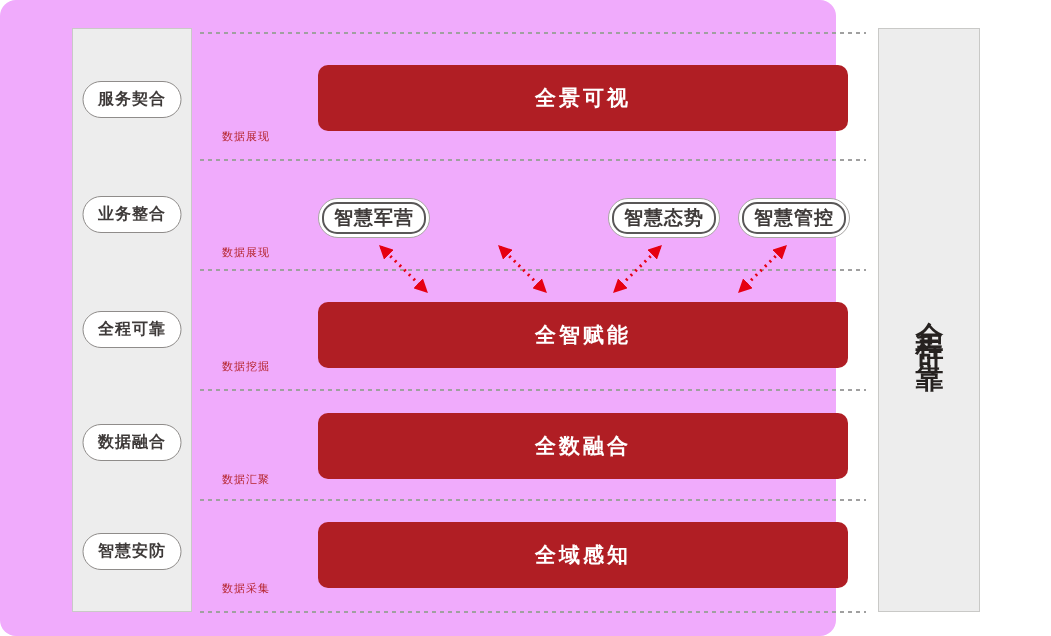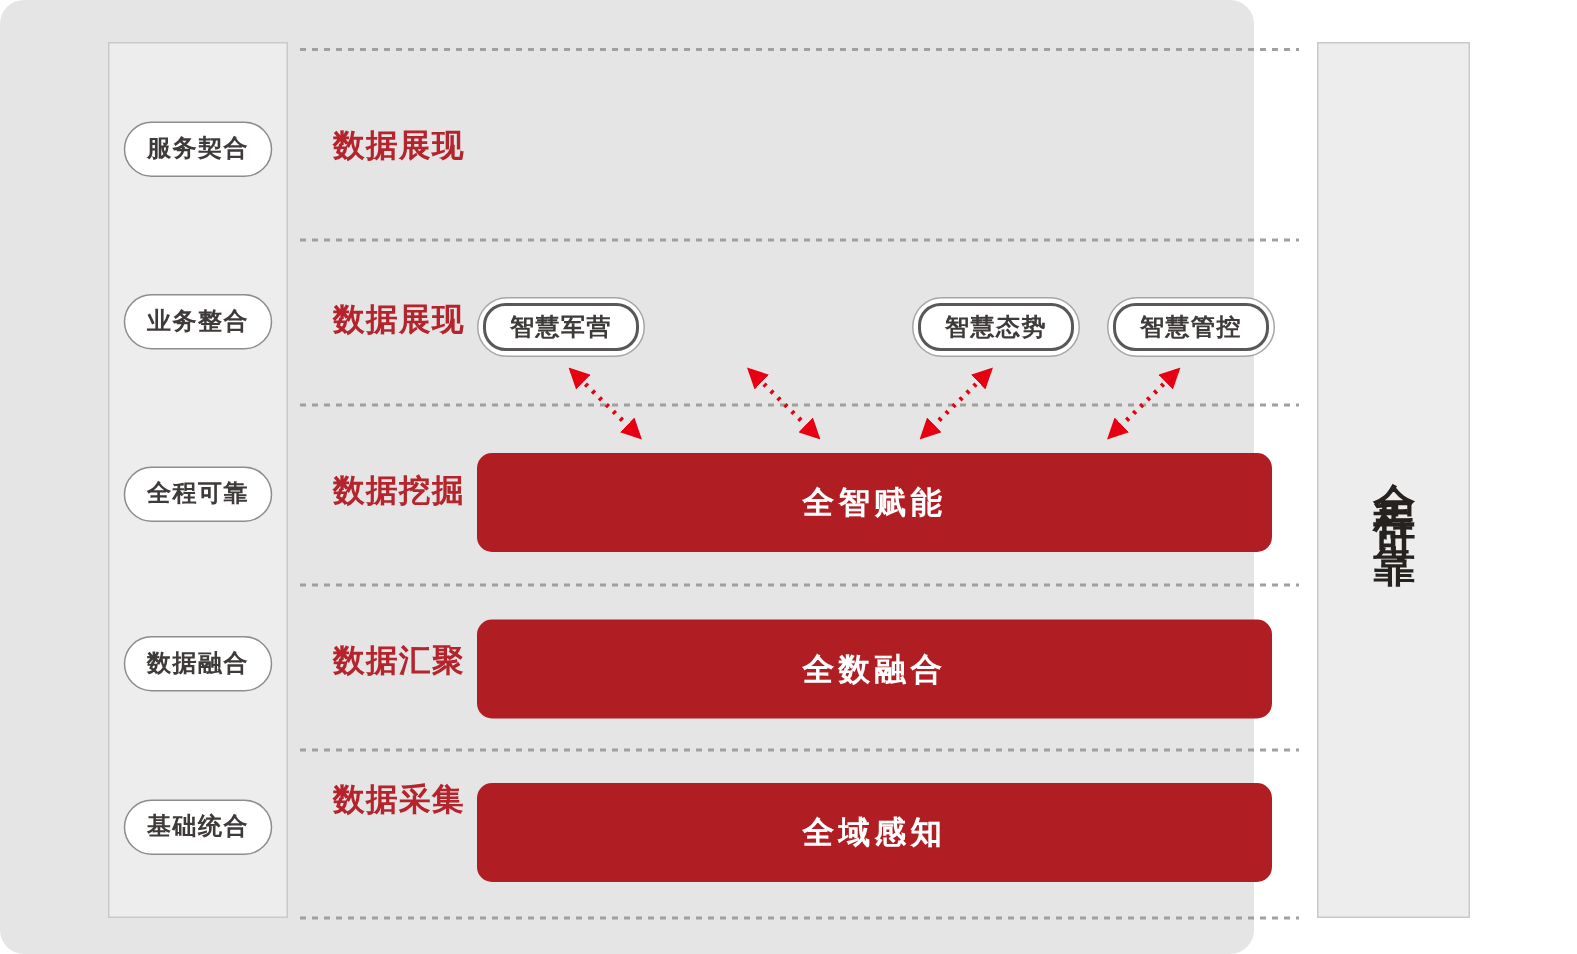--- a/index.html
+++ b/index.html
@@ -1,21 +1,21 @@
 <!DOCTYPE html>
 <html><head>
 <meta charset="utf-8">
 <style>
   * { margin: 0; padding: 0; box-sizing: border-box; }
   html, body { background: #ffffff; }
   body {
     font-family: "Liberation Sans", "DejaVu Sans", sans-serif;
     width: 1051px; height: 636px; position: relative; overflow: hidden;
   }
-  .canvas { position: absolute; left: 0; top: 0; width: 836px; height: 636px; background: #e5e5e5; border-radius: 16px; }
+  .canvas { position: absolute; left: 0; top: 0; width: 836px; height: 636px; background: #f0abfc; border-radius: 16px; }
 
   
   .rail {
     position: absolute; top: 28px; height: 584px;
     background: #ededed; border: 1px solid #c9c9c7;
   }
   .rail-left  { left: 72px;  width: 120px; }
   .rail-right { left: 878px; width: 102px; display: flex; align-items: center; justify-content: center; }
 
   
@@ -37,43 +37,44 @@
 
   
   .dotline {
     position: absolute; left: 200px; width: 666px; height: 2px;
     background: repeating-linear-gradient(to right, #a0a0a0 0 4px, transparent 4px 8px);
   }
 
   
   .row-label {
     position: absolute; left: 222px; height: 24px; line-height: 24px;
-    font-size: 21px; font-weight: bold; color: #b5242c; letter-spacing: 1px;
+    font-size: 11px; font-weight: normal; color: #b5242c; letter-spacing: 1px;
     white-space: nowrap;
+    margin-top: 38px;
   }
 
   
   .banner {
     position: absolute; left: 318px; width: 530px; height: 66px;
     background: #b01e24; border-radius: 10px;
     display: flex; align-items: center; justify-content: center;
     color: #ffffff; font-size: 21px; font-weight: bold; letter-spacing: 3px;
     white-space: nowrap;
   }
 
   
   .app-pill {
     position: absolute; top: 198px; width: 112px; height: 40px;
     border: 1.5px solid #a8a6a4; border-radius: 20px; background: #ffffff;
     padding: 3px; display: flex;
   }
   .app-pill-inner {
     flex: 1; border: 2px solid #595757; border-radius: 15px; background: #ffffff;
     display: flex; align-items: center; justify-content: center;
-    font-size: 16px; font-weight: bold; color: #3e3a39; letter-spacing: 1px;
+    font-size: 19px; font-weight: bold; color: #3e3a39; letter-spacing: 1px;
     white-space: nowrap;
   }
 
   
   .arrows-svg { position: absolute; left: 0; top: 0; width: 1051px; height: 636px; pointer-events: none; }
   .arrow-line { stroke: #e60012; stroke-width: 3; stroke-dasharray: 2 4.5; fill: none; }
 </style>
 </head>
 <body>
 
@@ -93,34 +94,37 @@
     <div class="rail-pill" style="top:167px">
         <span>业务整合</span>
       </div>
     <div class="rail-pill" style="top:282px">
         <span>全程可靠</span>
       </div>
     <div class="rail-pill" style="top:395px">
         <span>数据融合</span>
       </div>
     <div class="rail-pill" style="top:504px">
-        <span>基础统合</span>
+        <span>智慧安防</span>
       </div>
   </div>
 
   <div class="rail rail-right">
     <div class="vertical-title">全程可靠</div>
   </div>
 
   <div class="row-label" style="top:86px">数据展现</div>
   <div class="row-label" style="top:202px">数据展现</div>
   <div class="row-label" style="top:316px">数据挖掘</div>
   <div class="row-label" style="top:429px">数据汇聚</div>
-  <div class="row-label" style="top:522px">数据采集</div>
+  <div class="row-label" style="top:538px">数据采集</div>
 
+  <div class="banner" style="top:65px">
+      <span>全景可视</span>
+    </div>
   <div class="banner" style="top:302px">
       <span>全智赋能</span>
     </div>
   <div class="banner" style="top:413px">
       <span>全数融合</span>
     </div>
   <div class="banner" style="top:522px">
       <span>全域感知</span>
     </div>
 

